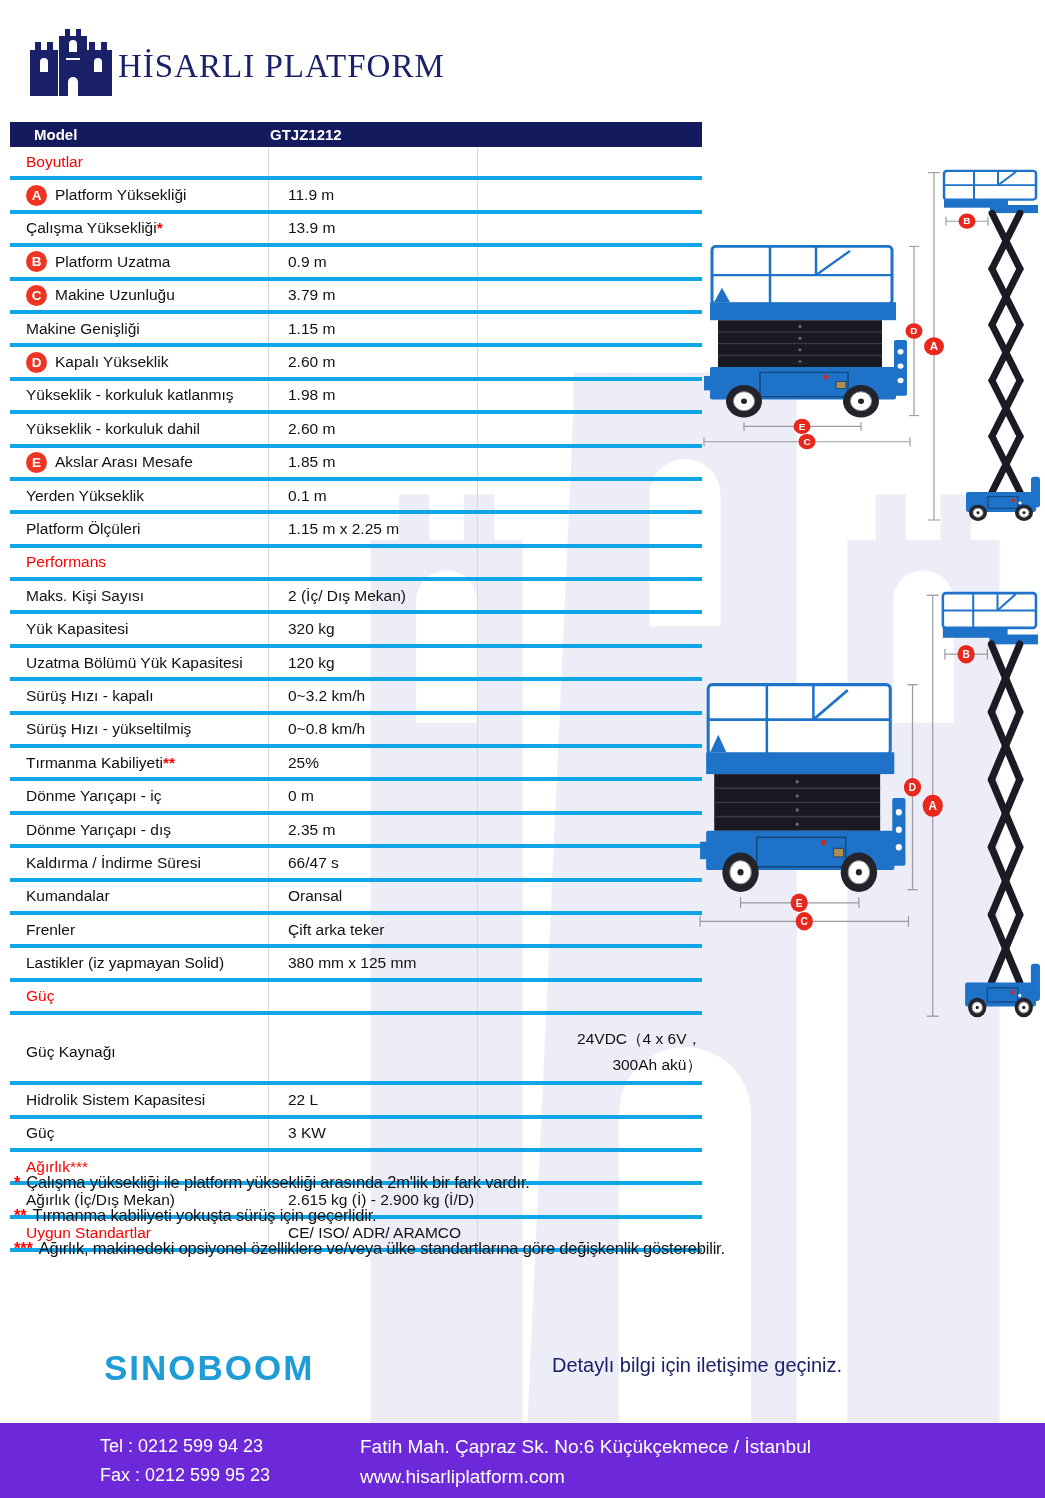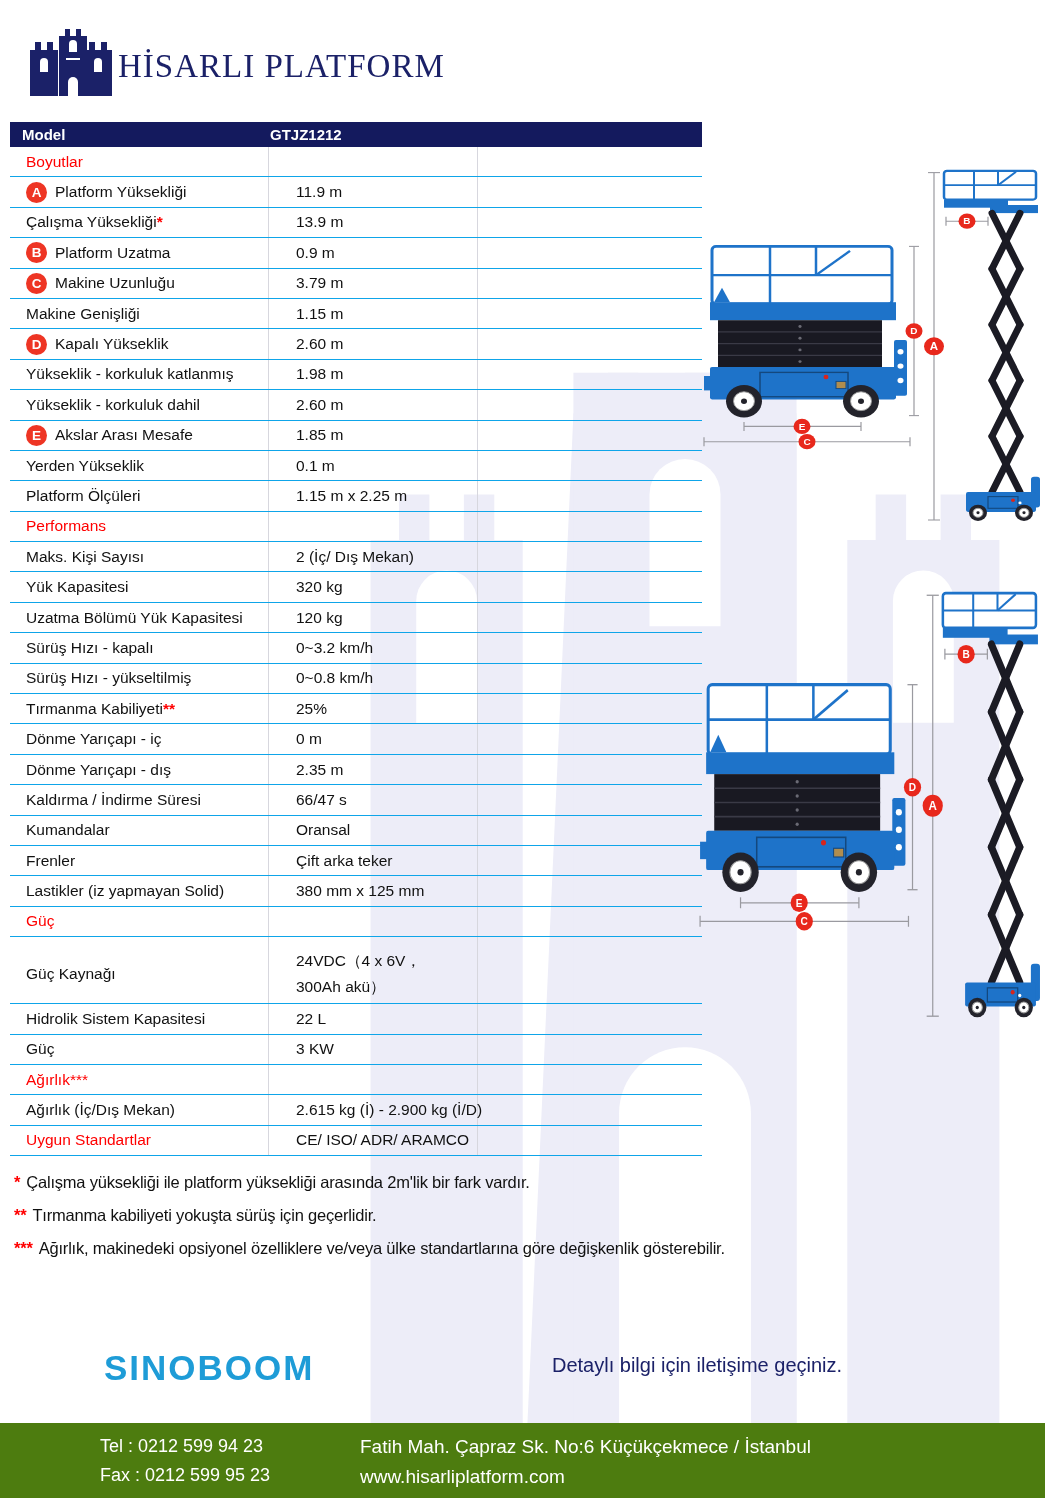--- a/index.html
+++ b/index.html
@@ -15,32 +15,32 @@
     position:absolute;left:118px;top:48px;z-index:3;
     font-family:"Liberation Serif","DejaVu Serif",serif;
     font-size:33px;color:#1B2168;letter-spacing:1px;white-space:nowrap;
   }
   
   .spec-table{position:absolute;left:10px;top:122px;width:692px;z-index:2;}
   .model-bar{
     position:relative;height:25px;background:#141A5E;color:#fff;
     font-size:15px;font-weight:bold;display:flex;align-items:center;
   }
-  .model-bar .m-label{padding-left:12px;}
+  .model-bar .m-label{padding-left:24px;}
   .model-bar .m-value{position:absolute;left:260px;}
   .col-sep{position:absolute;top:25px;bottom:0;width:1px;background:#d7d7de;z-index:0;}
   .sep1{left:258px;} .sep2{left:467px;}
   .row{
     display:flex;align-items:center;height:29.4px;
-    border-bottom:1px solid #0ea5e9;position:relative;font-size:15.5px;
+    border-bottom:4px solid #0ea5e9;position:relative;font-size:15.5px;
   }
   .row.tall{height:59px;margin-top:7px;}
   .cell-label{flex:0 0 244px;padding-left:16px;display:flex;align-items:center;white-space:nowrap;}
-  .cell-value{flex:1;padding-left:26px;white-space:nowrap;}
-  .cell-value .v2{line-height:26px;}
+  .cell-value{flex:1;padding-left:18px;white-space:nowrap;}
+  .cell-value .v2{line-height:26px;text-align:right;}
   .red{color:#FF0000;}
   .badge{
     flex:0 0 21px;width:21px;height:21px;border-radius:50%;background:#EE3524;color:#fff;
     font-size:13.5px;font-weight:bold;display:flex;align-items:center;justify-content:center;
     margin-right:8px;
   }
   .suffix{color:#FF0000;font-weight:bold;}
   
   .diagram{position:absolute;z-index:2;}
   .diagram1{left:698px;top:160px;width:344px;height:378px;}
@@ -50,21 +50,21 @@
   .footnotes{position:absolute;left:14px;top:1166px;z-index:2;font-size:16.5px;}
   .footnote{line-height:33px;white-space:nowrap;letter-spacing:-0.2px;}
   .footnote .stars{color:#FF0000;font-weight:bold;margin-right:6px;}
   
   .sinoboom{
     position:absolute;left:104px;top:1348px;z-index:2;color:#1E9CD7;
     font-size:35px;font-weight:bold;letter-spacing:2px;white-space:nowrap;
   }
   .contact-note{position:absolute;left:552px;top:1354px;z-index:2;color:#1B2168;font-size:20px;white-space:nowrap;}
   
-  .footer{position:absolute;left:0;top:1423px;width:1045px;height:75px;background:#4d7c0f;z-index:4;color:#fff;}
+  .footer{position:absolute;left:0;top:1423px;width:1045px;height:75px;background:#6d28d9;z-index:4;color:#fff;}
   .footer .telfax{position:absolute;left:100px;top:9px;line-height:29px;font-size:18px;}
   .footer .addr{position:absolute;left:360px;top:9px;width:600px;text-align:left;line-height:30px;font-size:19px;}
 </style>
 </head>
 <body>
 
 <div class="page">
 
   <div class="watermark">
     <svg viewBox="0 0 700 1100" preserveAspectRatio="none">

